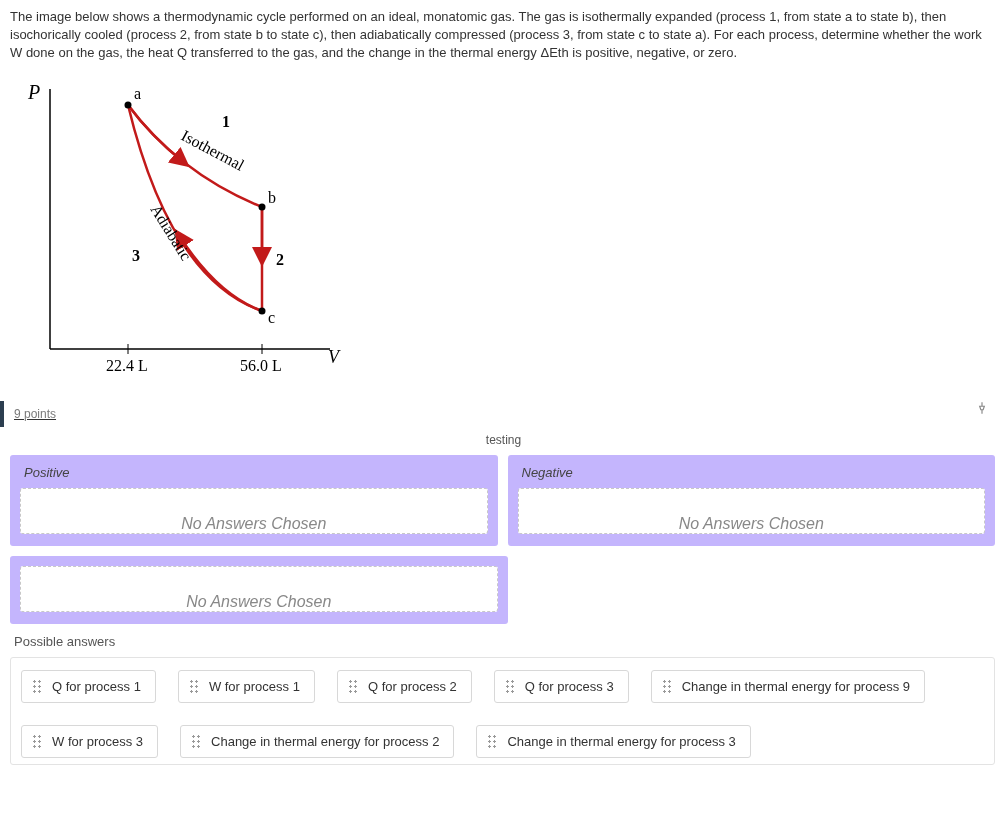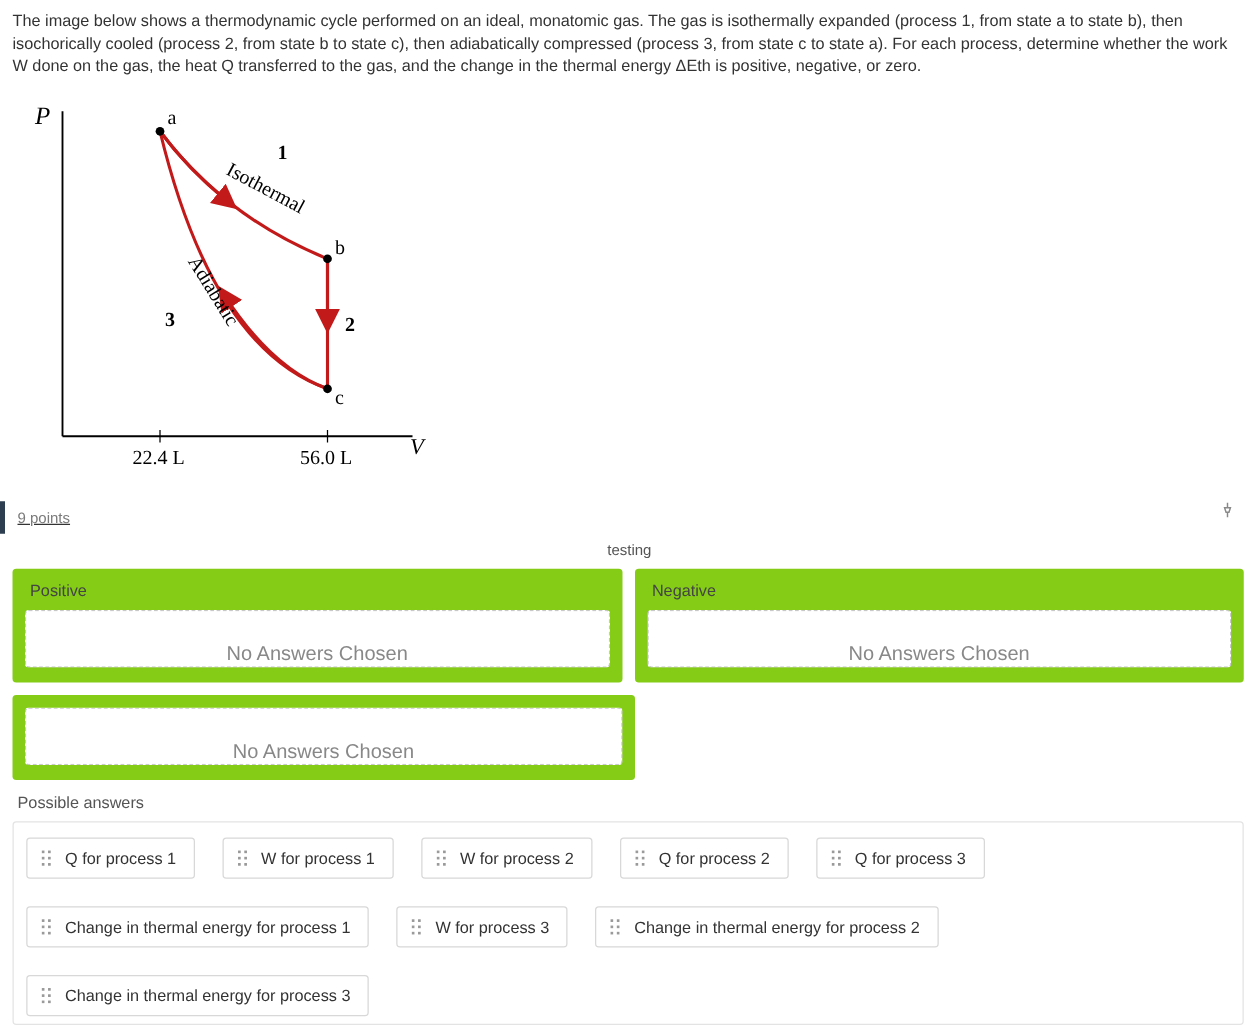--- a/index.html
+++ b/index.html
@@ -29,23 +29,24 @@
     color: #7a7a7a;
     font-size: 12px;
   }
   .pin-icon { color: #888; font-size: 14px; padding-right: 6px; }
 
   .subtitle { color: #555; font-size: 12px; margin: 2px 0 8px 2px; text-align: center; }
 
   .bucket-row { display: flex; gap: 10px; margin-bottom: 10px; }
   .bucket {
     flex: 1;
-    background: #84cc16;
+    background: #c4b5fd;
     border-radius: 3px;
     padding: 10px 10px 12px 10px;
+    font-style: italic;
   }
   .bucket-title { color: #444; font-size: 13px; margin-bottom: 8px; padding-left: 4px; }
   .dropzone {
     border: 1px dashed #c8c8c8;
     background: #fff;
     border-radius: 3px;
     min-height: 46px;
     display: flex;
     align-items: flex-end;
     justify-content: center;
@@ -179,33 +180,29 @@
   <div class="chip">
       <span class="grip"></span>
       <span>Q for process 1</span>
     </div>
   <div class="chip">
       <span class="grip"></span>
       <span>W for process 1</span>
     </div>
   <div class="chip">
       <span class="grip"></span>
-      <span>W for process 2</span>
-    </div>
-  <div class="chip">
-      <span class="grip"></span>
       <span>Q for process 2</span>
     </div>
   <div class="chip">
       <span class="grip"></span>
       <span>Q for process 3</span>
     </div>
   <div class="chip">
       <span class="grip"></span>
-      <span>Change in thermal energy for process 1</span>
+      <span>Change in thermal energy for process 9</span>
     </div>
   <div class="chip">
       <span class="grip"></span>
       <span>W for process 3</span>
     </div>
   <div class="chip">
       <span class="grip"></span>
       <span>Change in thermal energy for process 2</span>
     </div>
   <div class="chip">

